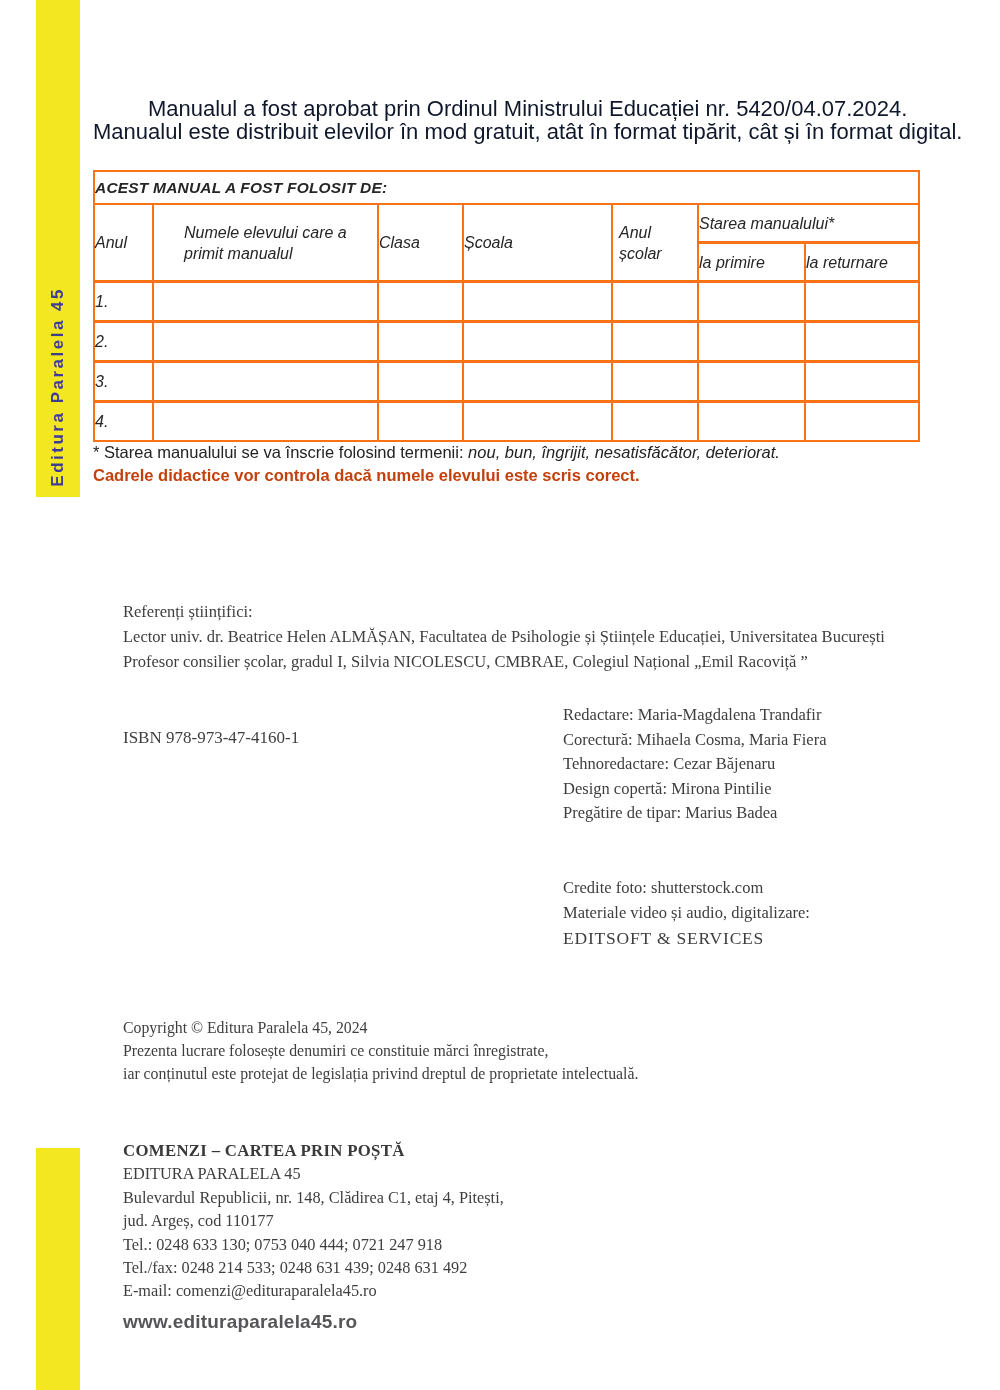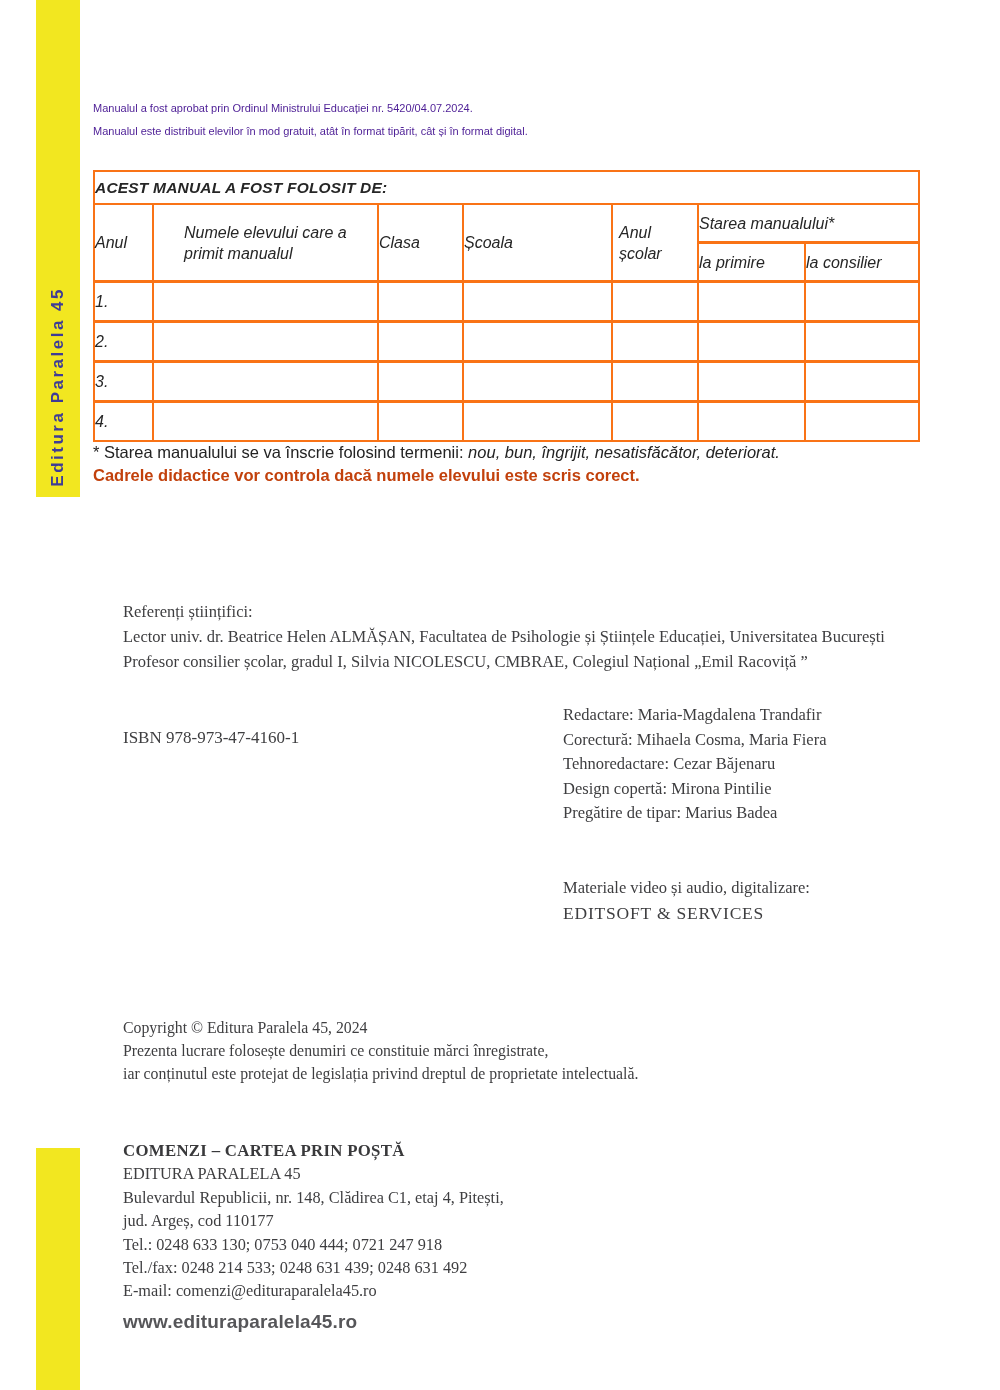--- a/index.html
+++ b/index.html
@@ -26,21 +26,21 @@
     transform:translateX(-50%) rotate(180deg);
     writing-mode:vertical-rl;
     white-space:nowrap;
     font-weight:bold; font-size:17px; letter-spacing:2.5px;
     color:#3E3C96;
   }
 
   
   .approval {
     position:absolute; left:93px; top:97px;
-    font-size:11px; line-height:23px; color:#4c1d95;
+    font-size:22px; line-height:23px; color:#0f172a;text-align:center;
   }
 
   
   .usage-table {
     position:absolute; left:93px; top:170px; width:825px;
     border-collapse:collapse; table-layout:fixed;
     color:#262626;
   }
   .usage-table th, .usage-table td {
     border:2px solid #f97316;
@@ -134,21 +134,21 @@
       <tr class="hdr-1">
         <th rowspan="2">Anul</th>
         <th rowspan="2" class="wrap-name">Numele elevului care a primit manualul</th>
         <th rowspan="2">Clasa</th>
         <th rowspan="2">Școala</th>
         <th rowspan="2" class="wrap-year">Anul școlar</th>
         <th colspan="2">Starea manualului*</th>
       </tr>
       <tr class="hdr-2">
         <th>la primire</th>
-        <th>la consilier</th>
+        <th>la returnare</th>
       </tr>
       <tr class="data-row">
         <td class="row-label">1.</td>
         <td></td>
         <td></td>
         <td></td>
         <td></td>
         <td></td>
         <td></td>
       </tr>
@@ -197,20 +197,21 @@
 
   <div class="credits serif">
     <div>Redactare: Maria-Magdalena Trandafir</div>
     <div>Corectură: Mihaela Cosma, Maria Fiera</div>
     <div>Tehnoredactare: Cezar Băjenaru</div>
     <div>Design copertă: Mirona Pintilie</div>
     <div>Pregătire de tipar: Marius Badea</div>
   </div>
 
   <div class="media serif">
+    <div>Credite foto: shutterstock.com</div>
     <div>Materiale video și audio, digitalizare:</div>
     <div class="company">EDITSOFT &amp; SERVICES</div>
   </div>
 
   <div class="copyright serif">
     <div>Copyright © Editura Paralela 45, 2024</div>
     <div>Prezenta lucrare folosește denumiri ce constituie mărci înregistrate,</div>
     <div>iar conținutul este protejat de legislația privind dreptul de proprietate intelectuală.</div>
   </div>
 

